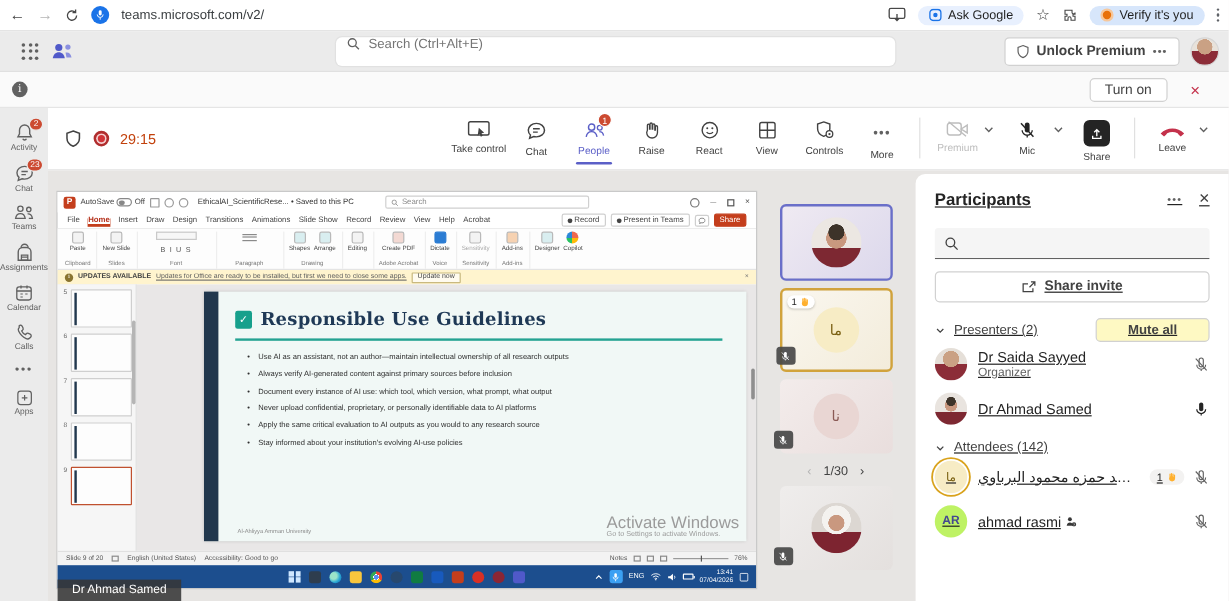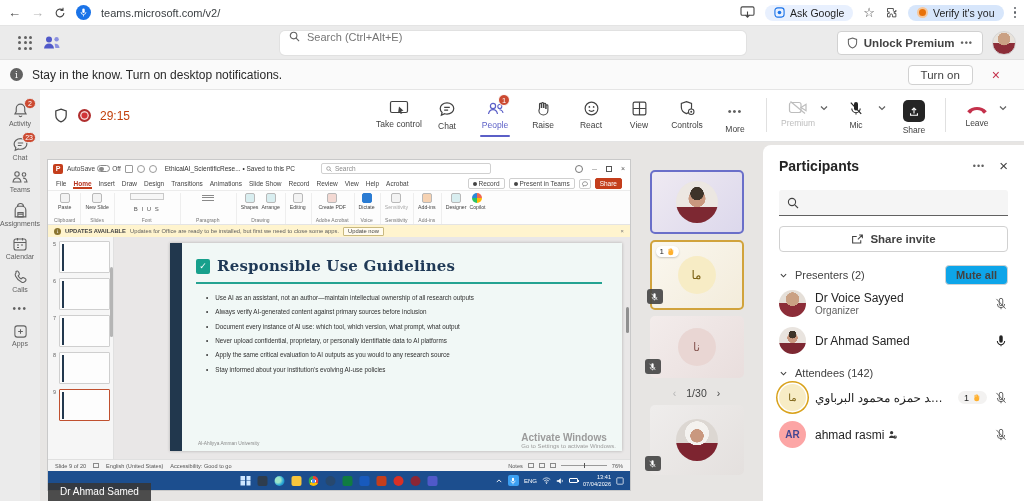--- a/index.html
+++ b/index.html
@@ -121,21 +121,21 @@
   .slide-main { flex:1; padding:14px 18px 6px 14px; position:relative; }
   .slide-titlerow { display:flex; align-items:center; gap:7px; }
   .clip-ic { width:14px; height:15px; background:#17a08c; border-radius:2px; color:#fff; font-size:9px; display:flex; align-items:center; justify-content:center; }
   .slide-title { font-family:"DejaVu Serif",serif; font-weight:700; font-size:15px; color:#1f3956; letter-spacing:.2px; }
   .slide-rule { height:1.6px; background:#25a392; margin:7px 2px 10px 0; }
   .bullets { padding-left:10px; }
   .bullets .b { display:flex; gap:7px; font-size:6.3px; color:#2f2f2f; margin-bottom:6.6px; line-height:1.25; }
   .bullets .b::before { content:"•"; color:#2f2f2f; font-size:6.3px; }
   .slide-footer { position:absolute; left:16px; bottom:5px; font-size:4.8px; color:#8a8a8a; }
   .watermark { position:absolute; right:14px; bottom:10px; text-align:left; color:#9b9b9b; }
-  .watermark .w1 { font-size:10px;font-weight:bold; }
+  .watermark .w1 { font-size:14px; }
   .watermark .w2 { font-size:6px; }
   .canvas-scroll { position:absolute; right:1px; top:70px; width:3.5px; height:26px; background:#8f8f8f; border-radius:2px; }
   .ppt-status { height:12px; background:#f3f3f3; border-top:1px solid #e0e0e0; display:flex; align-items:center; gap:7px; padding:0 7px; font-size:5.6px; color:#555; }
   .ppt-status .right { margin-left:auto; display:flex; align-items:center; gap:5px; }
   .view-sq { width:6px; height:5px; border:1px solid #8a8a8a; }
   .zoom-slider { width:46px; height:1px; background:#9a9a9a; position:relative; }
   .zoom-slider i { position:absolute; left:50%; top:-2px; width:1.5px; height:5px; background:#555; }
 
   
   .taskbar { height:19px; background:#1c4e8e; display:flex; align-items:center; padding:0 6px; position:relative; }
@@ -173,35 +173,35 @@
   .tile-photo.hijab { background:radial-gradient(circle at 50% 40%,#c9987f 0 20%,transparent 21%),radial-gradient(circle at 50% 34%,#f4f2ef 0 34%,transparent 35%),linear-gradient(180deg,#dcd7d2 0 58%,#7d2430 58%); }
   .init-circle { width:38px; height:38px; border-radius:50%; display:flex; align-items:center; justify-content:center; font-size:12px; }
   .init-circle.yellow { background:#f7ecc5; color:#7a6012; }
   .init-circle.rose { background:#e9d6d3; color:#8a5a55; }
   .mic-flag { position:absolute; left:-5px; bottom:4px; width:16px; height:15px; background:rgba(72,72,72,.92); border-radius:3px; display:flex; align-items:center; justify-content:center; color:#fff; }
   .hand-pill { position:absolute; left:4px; top:4px; background:#fff; border-radius:8px; display:flex; align-items:center; gap:2px; padding:1px 4px; font-size:8px; color:#242424; box-shadow:0 1px 2px rgba(0,0,0,.2); }
   .pager { display:flex; align-items:center; gap:10px; font-size:10.5px; color:#424242; margin:3px 0 6px; }
   .pager .prev { color:#b5b5b5; }
 
   
-  .ppanel { flex:1; background:#fff; margin-top:3px; border-radius:8px 0 0 0; display:flex; flex-direction:column; padding:12px 0 0; min-width:0; }
+  .ppanel { flex:1; background:#fff; margin-top:3px; border-radius:8px 0 0 0; display:flex; flex-direction:column; padding:12px 0 0; min-width:0;text-decoration:underline; }
   .pp-head { display:flex; align-items:center; padding:0 16px; }
   .pp-title { font-size:14px; font-weight:700; }
   .pp-head-ic { margin-left:auto; display:flex; gap:14px; color:#424242; align-items:center; }
   .pp-search { margin:16px 16px 0; height:26px; background:#f5f5f5; border-bottom:1px solid #616161; border-radius:3px 3px 0 0; display:flex; align-items:center; padding:0 8px; }
   .pp-search input { flex:1; border:none; outline:none; background:transparent; font-size:11.5px; color:#616161; font-family:inherit; }
   .invite-btn { margin:10px 16px 0; height:26px; border:1px solid #d1d1d1; border-radius:4px; background:#fff; display:flex; align-items:center; justify-content:center; gap:6px; font-size:11.5px; font-weight:600; color:#424242; }
   .sect-row { display:flex; align-items:center; padding:0 16px; margin-top:13px; color:#424242; }
   .sect-label { font-size:11px; margin-left:7px; }
-  .muteall-btn { margin-left:auto; border:1px solid #d1d1d1; border-radius:4px; background:#0ea5e9; padding:3px 10px; font-size:11px; font-weight:600; color:#424242; }
+  .muteall-btn { margin-left:auto; border:1px solid #d1d1d1; border-radius:4px; background:#fef9c3; padding:3px 26px; font-size:11px; font-weight:600; color:#424242; }
   .p-row { display:flex; align-items:center; gap:9px; padding:5px 16px; }
   .p-av { width:27px; height:27px; border-radius:50%; flex:none; }
   .p-av.photo-f { background:radial-gradient(circle at 50% 34%,#caa184 0 30%,transparent 31%),linear-gradient(180deg,#e5dfd8 0 50%,#8c2d38 50%); }
   .p-av.photo-m { background:radial-gradient(circle at 50% 28%,#3d3329 0 16%,transparent 17%),radial-gradient(circle at 50% 40%,#c9987f 0 24%,transparent 25%),linear-gradient(180deg,#e9e4df 0 60%,#7d2832 60%); }
-  .p-av.init { display:flex; align-items:center; justify-content:center; font-size:10px; font-weight:700; background:#fca5a5; color:#444791; }
+  .p-av.init { display:flex; align-items:center; justify-content:center; font-size:10px; font-weight:700; background:#bef264; color:#444791; }
   .p-av.ring { background:#f7ecc5; color:#7a6012; box-shadow:0 0 0 1.5px #fff,0 0 0 3px #d9a21b; font-weight:400; }
   .p-name { font-size:12px; color:#242424; white-space:nowrap; overflow:hidden; text-overflow:ellipsis; }
   .p-sub { font-size:10px; color:#616161; }
   .p-right { margin-left:auto; display:flex; align-items:center; gap:7px; color:#616161; }
   .row-pill { background:#f3f2f1; border-radius:9px; display:flex; align-items:center; gap:3px; padding:1.5px 6px; font-size:9px; color:#242424; }
   .unv { display:inline-flex; margin-left:4px; color:#373737; }
 </style>
 </head>
 <body>
 
@@ -288,21 +288,20 @@
         </svg>
       <span>Unlock Premium</span>
       <span class="hdots">•••</span>
     </span>
     <span class="avatar-sm"></span>
   </div>
 </div>
 
 <div class="notif">
   <span class="info-circ">i</span>
-  <span class="notif-text">Stay in the know. Turn on desktop notifications.</span>
   <span class="turnon-btn">Turn on</span>
   <span class="notif-close">×</span>
 </div>
 
 <div class="workspace">
 
   <div class="rail">
     <div class="rail-item">
       <span class="badge">2</span>
       <span class="ic">
@@ -889,21 +888,21 @@
           <svg width="9" height="7" viewBox="0 0 10 8">
               <path d="M2 2.5l3 3 3-3" fill="none" stroke="#424242" stroke-width="1.2"></path>
             </svg>
           <span class="sect-label">Presenters (2)</span>
           <span class="muteall-btn">Mute all</span>
         </div>
 
         <div class="p-row">
           <span class="p-av photo-f"></span>
           <span style="min-width:0;">
-            <div class="p-name">Dr Voice Sayyed</div>
+            <div class="p-name">Dr Saida Sayyed</div>
             <div class="p-sub">Organizer</div>
           </span>
           <span class="p-right">
             <span class="ic">
               <svg width="14" height="14" viewBox="0 0 16 16">
                   <path d="M6 3.5a2 2 0 0 1 4 0V8a2 2 0 0 1-4 0z" fill="none" stroke="#616161" stroke-width="1.1"></path>
                   <path d="M3.8 8a4.2 4.2 0 0 0 8.4 0M8 12.2V14" fill="none" stroke="#616161" stroke-width="1.1"></path>
                   <line x1="2.8" y1="2.2" x2="13.2" y2="13.4" stroke="#616161" stroke-width="1.1"></line>
                 </svg>
             </span>

